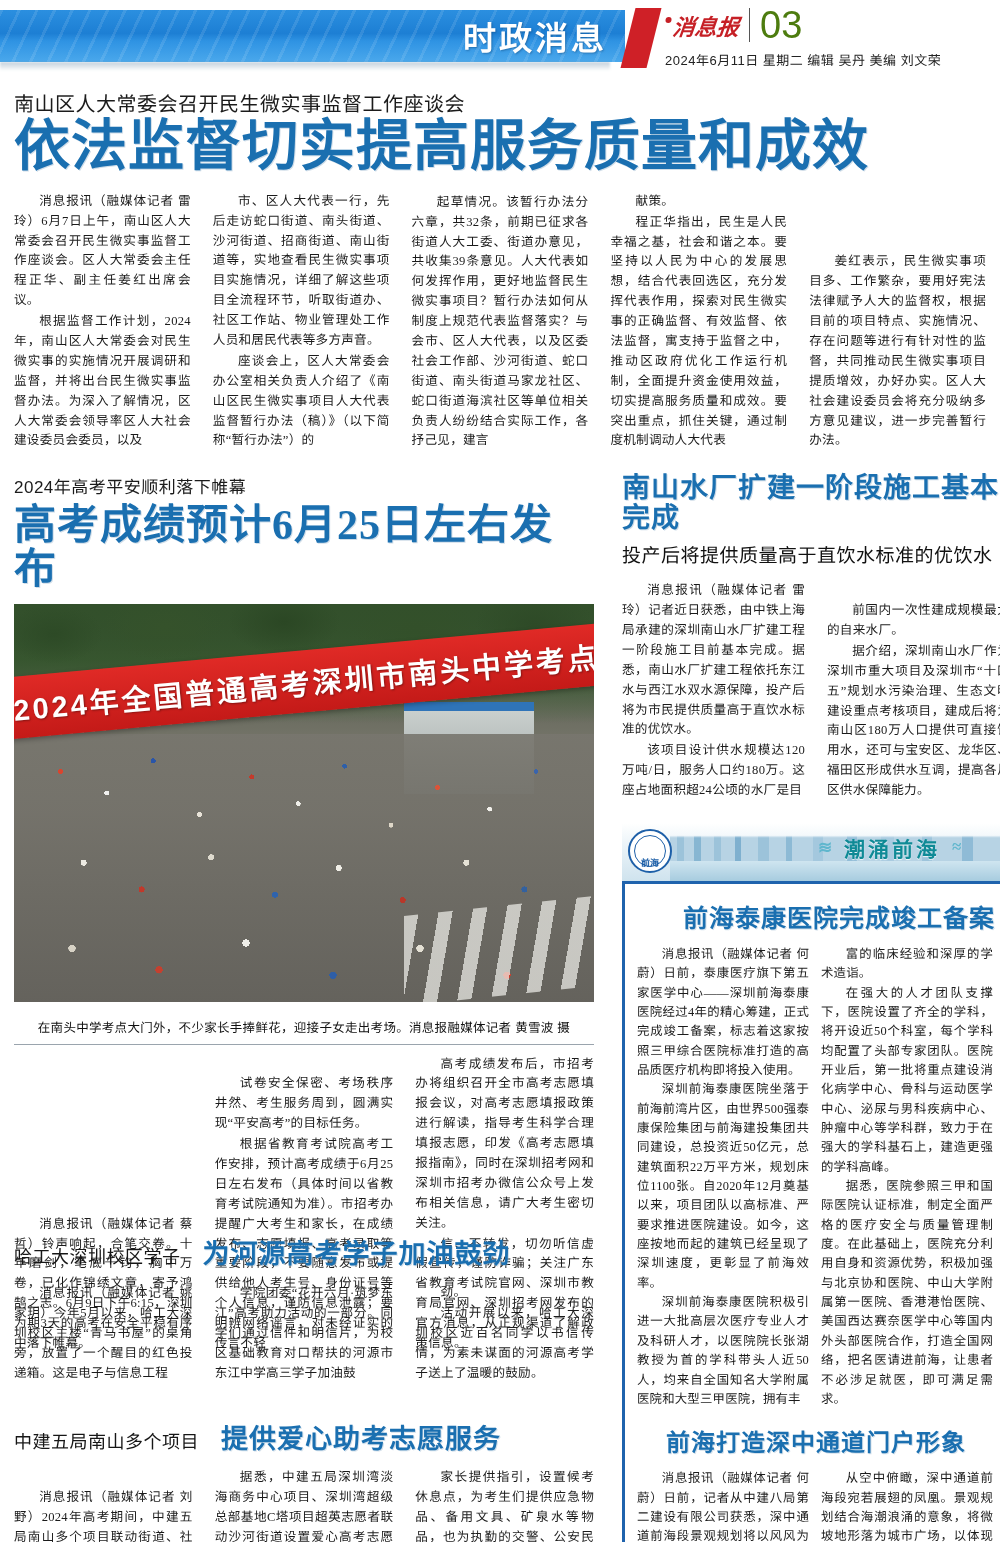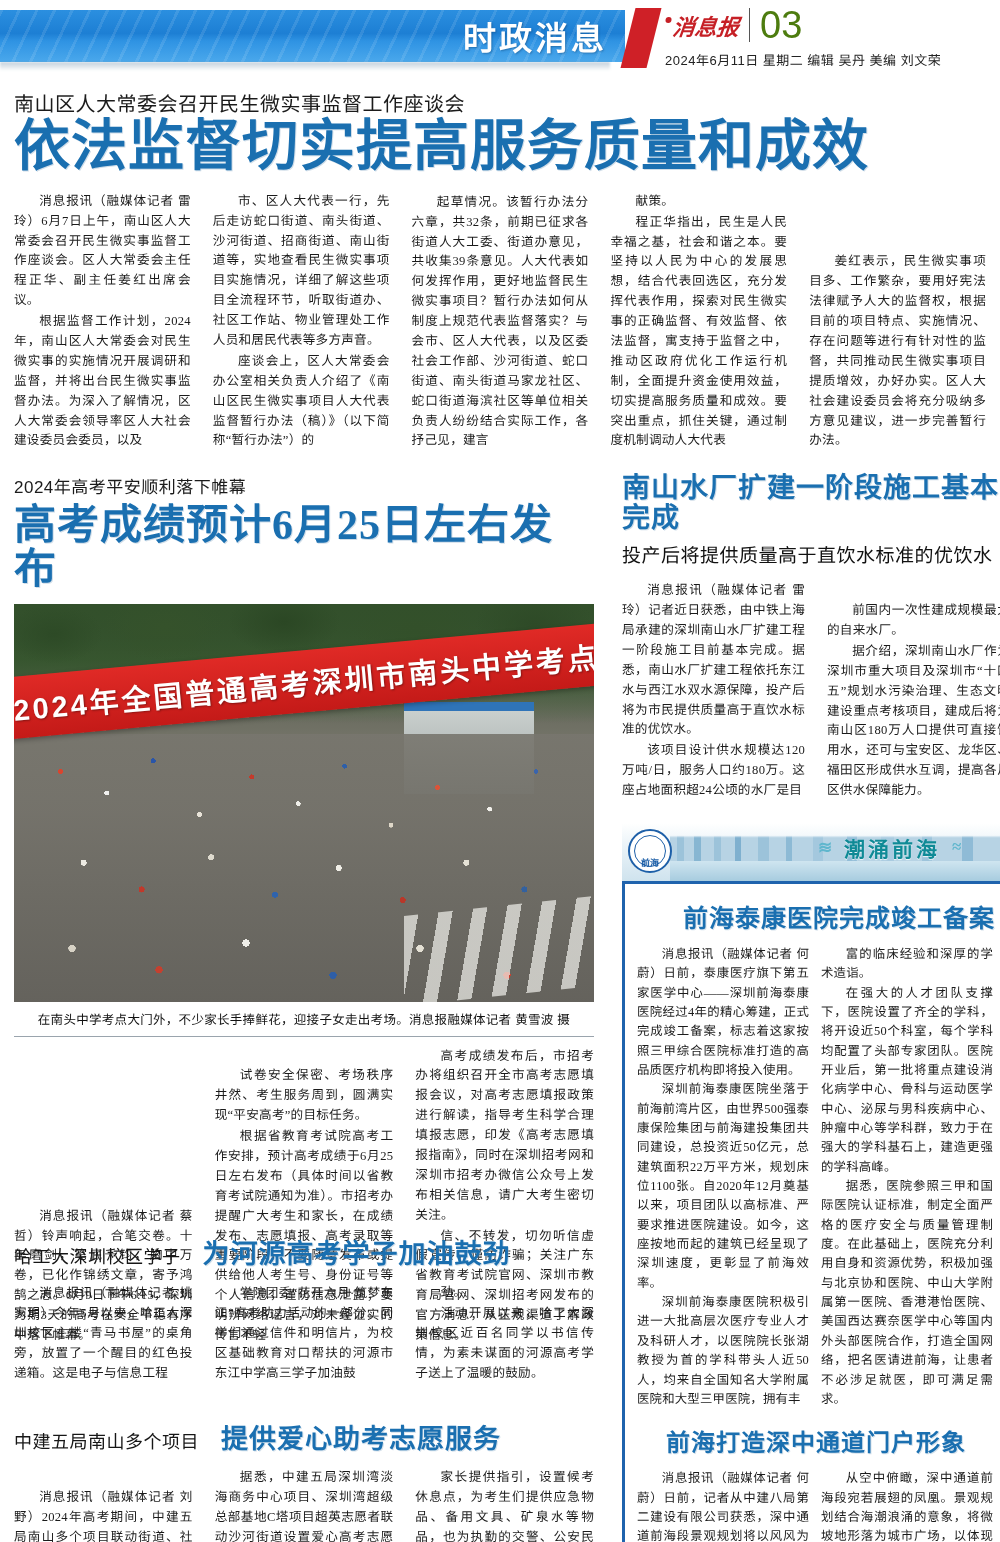--- a/index.html
+++ b/index.html
@@ -240,21 +240,21 @@
     position:absolute; right: 0; bottom: 6px; width: 190px; height: 90px;
     background: repeating-linear-gradient(100deg, rgba(245,245,240,.85) 0 14px, rgba(0,0,0,0) 14px 34px);
     transform: skewY(-6deg);
     opacity:.8;
   }
   .photo-caption {
     font-family: "Liberation Sans", sans-serif;
     font-size: 12.5px;
     color: #111;
     text-align: center;
-    padding-top: 7px;
+    padding-top: 15px;
     letter-spacing: .3px;
   }
 
   
   .qh-header {
     position: relative;
     width: 388px;
     height: 58px;
     overflow: hidden;
     background: linear-gradient(180deg,#ffffff 0%, #eaf3f8 40%, #cfe3ee 100%);

